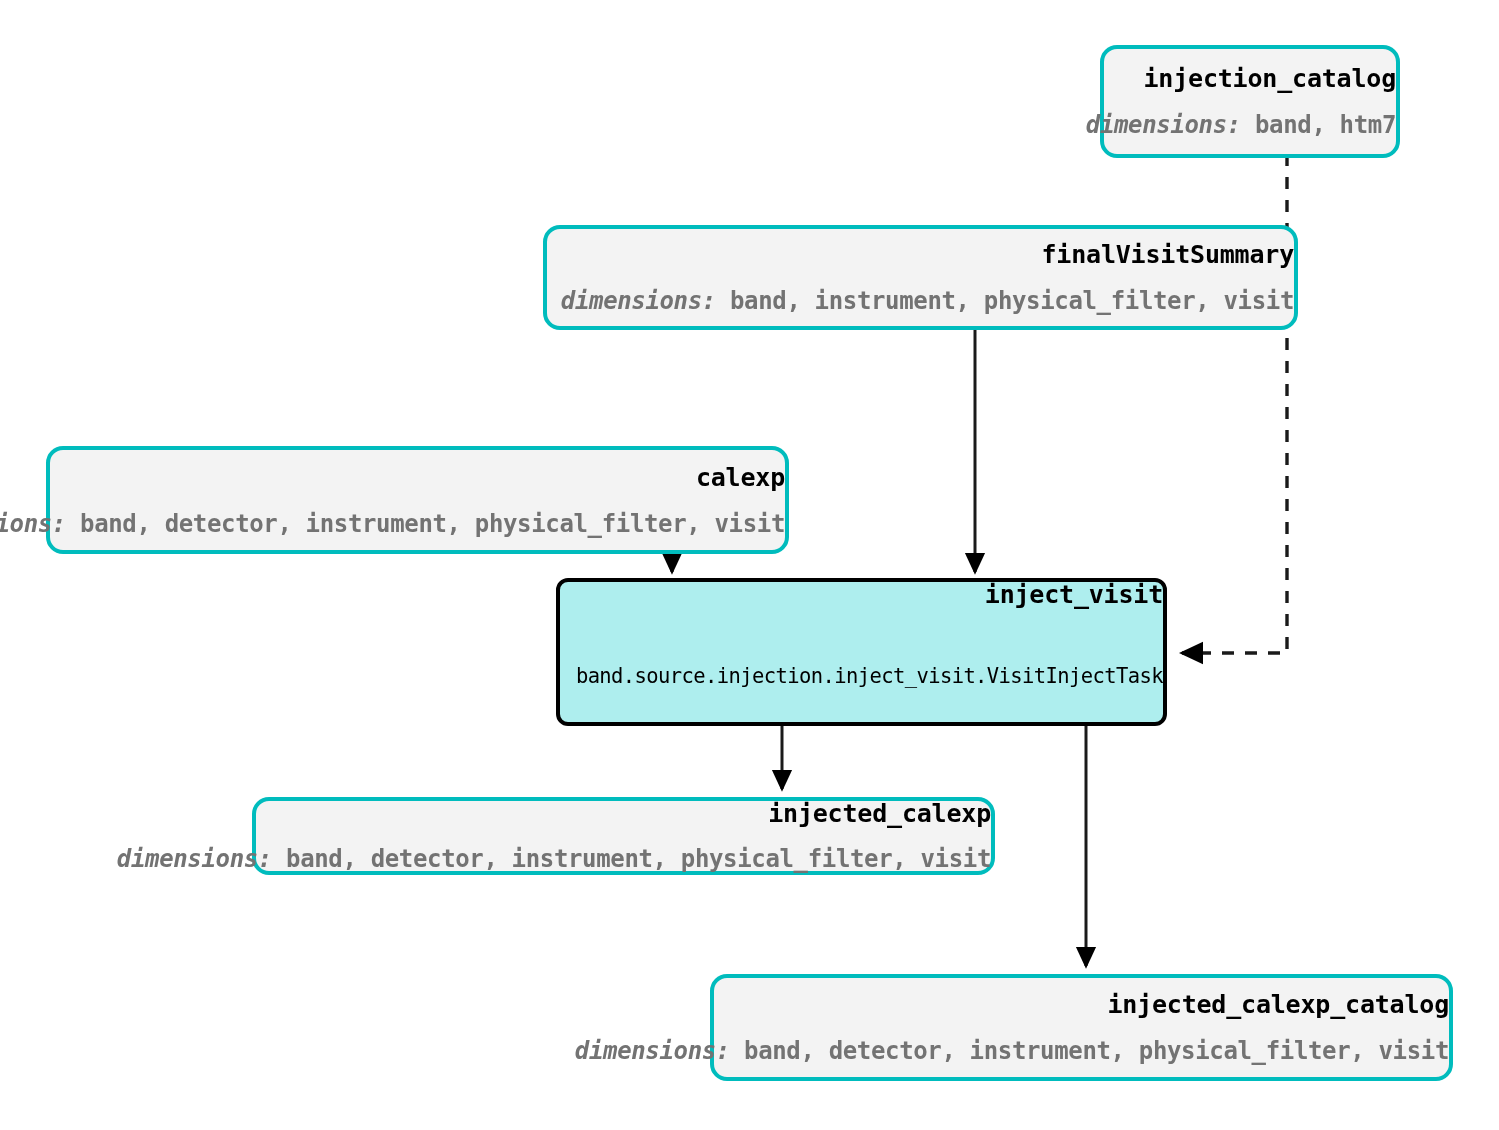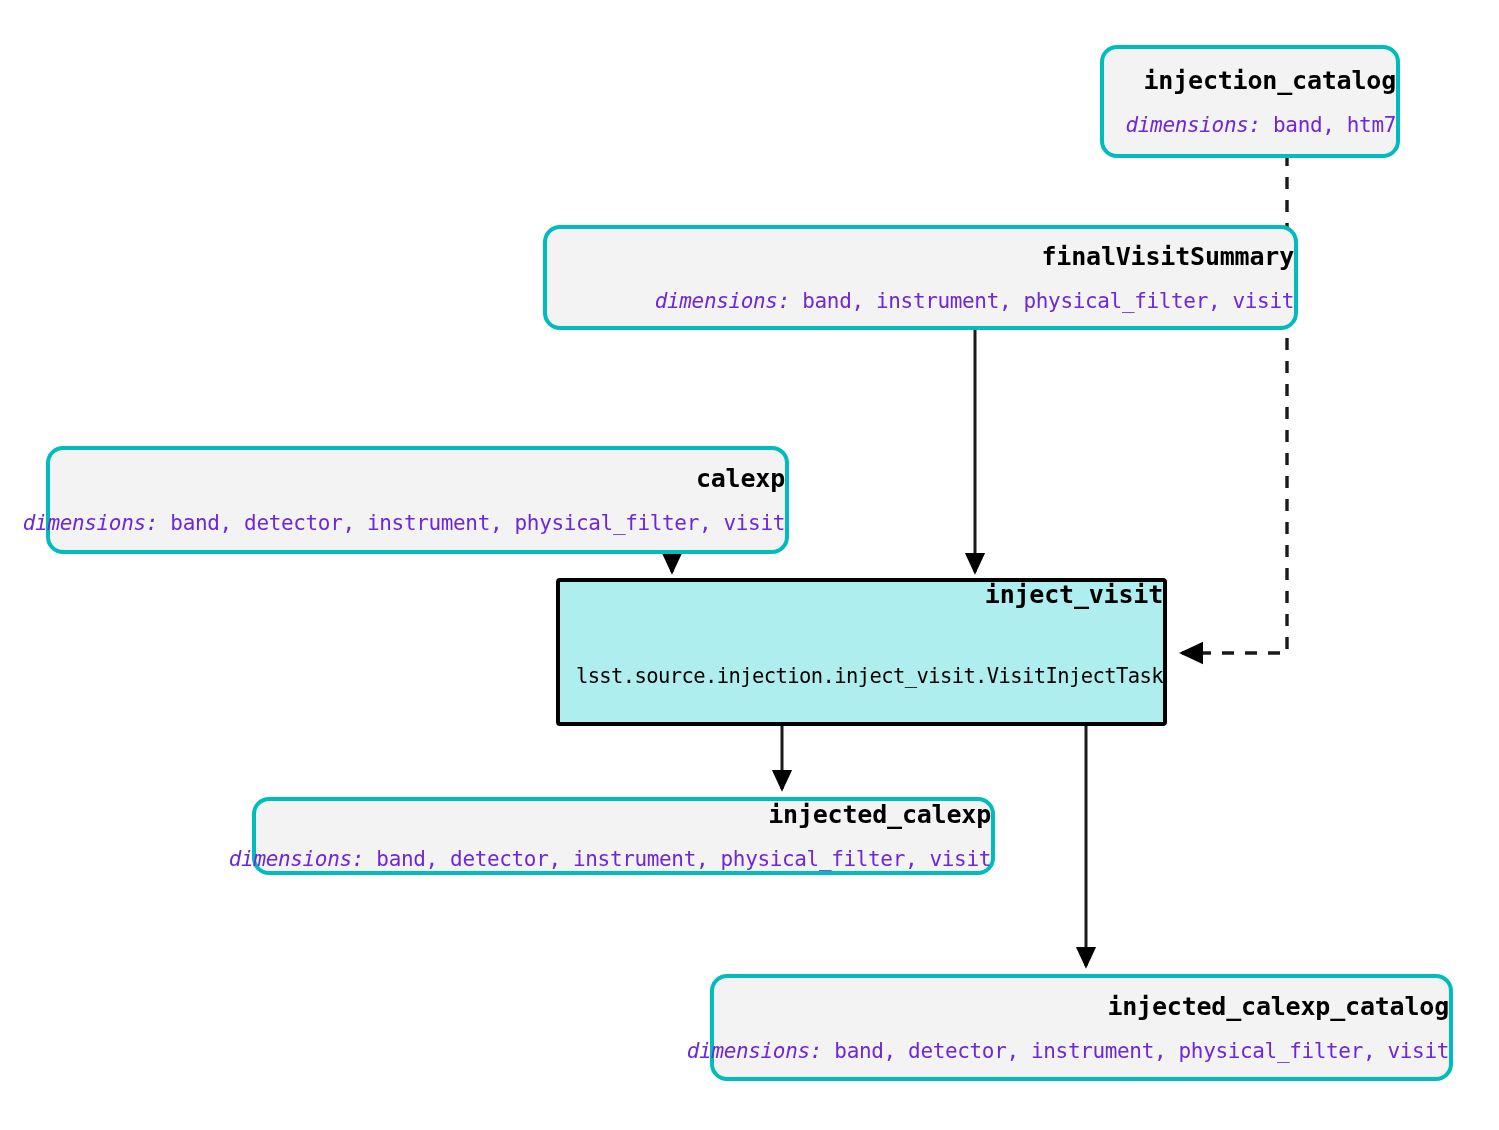--- a/index.html
+++ b/index.html
@@ -35,21 +35,21 @@
     text-align: center;
   }
   .node.dataset {
     background: #f3f3f3;
     border: 4px solid #00bcbd;
     border-radius: 17px;
   }
   .node.task {
     background: #aeeeee;
     border: 4px solid #000000;
-    border-radius: 4px;
+    border-radius: 12px;
     gap: 24px;
   }
   .node-title {
     font-family: "DejaVu Sans Mono", monospace;
     font-weight: bold;
     font-size: 25px;
     color: #000000;
     letter-spacing: -0.2px;
     line-height: 1.0;
     white-space: nowrap;
@@ -58,23 +58,23 @@
     font-family: "DejaVu Sans Mono", monospace;
     font-weight: normal;
     font-size: 20.5px;
     color: #000000;
     letter-spacing: -0.6px;
     line-height: 1.0;
     white-space: nowrap;
   }
   .node-dims {
     font-family: "DejaVu Sans Mono", monospace;
-    font-weight: normal;
-    font-size: 21px;
-    color: #6d28d9;
+    font-weight: bold;
+    font-size: 24px;
+    color: #737373;
     letter-spacing: -0.35px;
     line-height: 1.0;
     white-space: nowrap;
   }
   .node-dims .dims-label {
     font-style: italic;
   }
   .gap-title-dims { height: 22px; }
   .gap-small { height: 16px; }
 </style>
@@ -118,21 +118,21 @@
 
   <div class="node dataset" style="left:46px; top:402px; width:743px; height:108px;margin-top:44px;">
     <div class="node-title">calexp</div>
     <div class="gap-title-dims"></div>
     <div class="node-dims"><span class="dims-label">dimensions:</span><span> band, detector, instrument, physical_filter, visit</span></div>
   </div>
 
   <div class="node task" style="left:556px; top:578px; width:611px; height:148px;">
     <div class="node-title">inject_visit</div>
     <div class="gap-small"></div>
-    <div class="node-task-class">lsst.source.injection.inject_visit.VisitInjectTask</div>
+    <div class="node-task-class">band.source.injection.inject_visit.VisitInjectTask</div>
     <div class="gap-small"></div>
   </div>
 
   <div class="node dataset" style="left:252px; top:797px; width:743px; height:78px;">
     <div class="node-title">injected_calexp</div>
     <div class="gap-title-dims"></div>
     <div class="node-dims"><span class="dims-label">dimensions:</span><span> band, detector, instrument, physical_filter, visit</span></div>
   </div>
 
   <div class="node dataset" style="left:710px; top:974px; width:743px; height:107px;">

